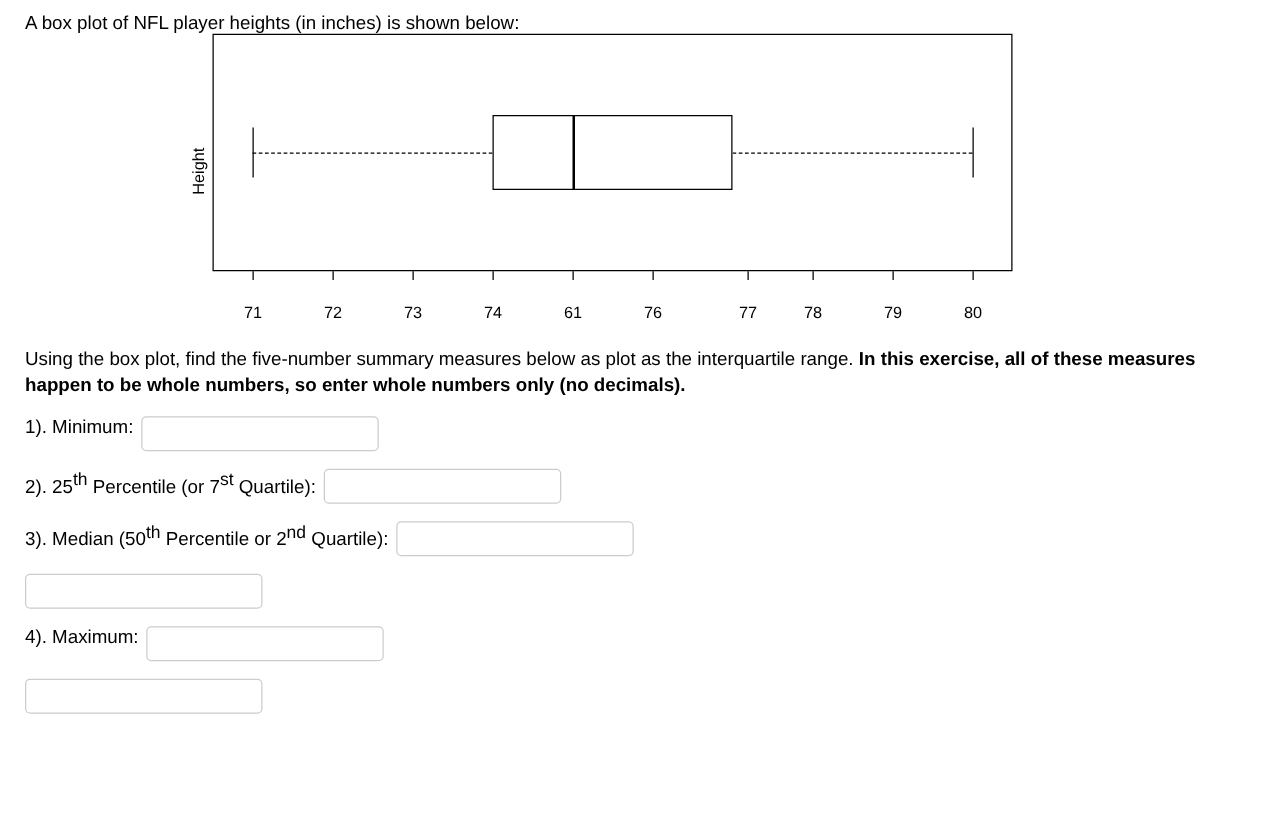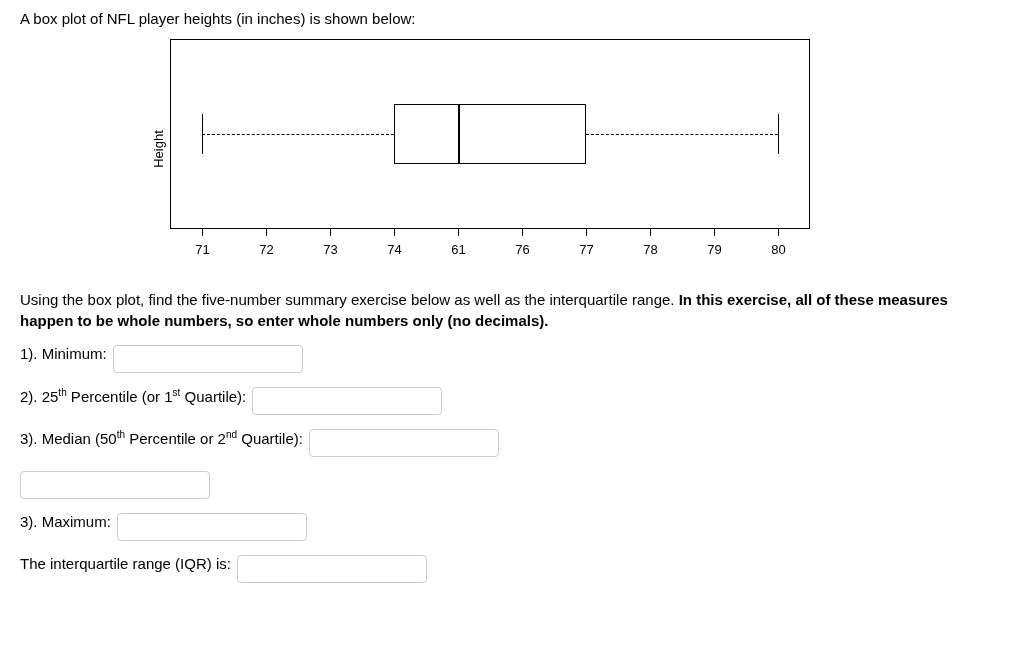--- a/index.html
+++ b/index.html
@@ -8,21 +8,20 @@
       padding: 0;
     }
     body {
       font-family: Arial, Helvetica, sans-serif;
       font-size: 15px;
       color: #000;
       padding: 10px 20px;
       background: #fff;
     }
     .intro {
-      margin-bottom: 12px;
     }
     .chart-wrapper {
       margin-left: 150px;
       margin-bottom: 30px;
     }
     .chart-area {
       position: relative;
       width: 640px;
       height: 220px;
     }
@@ -86,21 +85,21 @@
       top: 0;
     }
     .tick-mark {
       width: 1px;
       height: 7px;
       background: #000;
       margin: 0 auto;
     }
     .tick-label {
       font-size: 13px;
-      margin-top: 6px;
+      margin-top: 18px;
       position: absolute;
       left: 50%;
       transform: translateX(-50%);
       white-space: nowrap;
     }
     .instructions {
       margin-bottom: 14px;
       line-height: 1.4;
     }
     .question-row {
@@ -110,21 +109,21 @@
     }
     .question-row input {
       width: 190px;
       height: 28px;
       border: 1px solid #ccc;
       border-radius: 4px;
       padding: 3px 8px;
       font-size: 14px;
     }
     sup {
-      font-size: 10px;
+      font-size: 14px;
       vertical-align: super;
     }
   </style>
 </head>
 <body>
 
 <p class="intro">A box plot of NFL player heights (in inches) is shown below:</p>
 
 <div class="chart-wrapper">
   <div class="chart-area">
@@ -156,68 +155,67 @@
           <div class="tick-label">74</div>
         </div>
         <div class="tick" style="left: 288px;">
           <div class="tick-mark"></div>
           <div class="tick-label">61</div>
         </div>
         <div class="tick" style="left: 352px;">
           <div class="tick-mark"></div>
           <div class="tick-label">76</div>
         </div>
-        <div class="tick" style="left: 416px;">
+        <div class="tick" style="left: 428px;">
           <div class="tick-mark"></div>
           <div class="tick-label">77</div>
         </div>
         <div class="tick" style="left: 480px;">
           <div class="tick-mark"></div>
           <div class="tick-label">78</div>
         </div>
         <div class="tick" style="left: 544px;">
           <div class="tick-mark"></div>
           <div class="tick-label">79</div>
         </div>
         <div class="tick" style="left: 608px;">
           <div class="tick-mark"></div>
           <div class="tick-label">80</div>
         </div>
       </div>
   </div>
 </div>
 
 <p class="instructions">
-  <span>Using the box plot, find the five-number summary exercise below as well as the interquartile range. </span><b>In this exercise, all of these measures happen to be whole numbers, so enter whole numbers only (no decimals).</b>
+  <span>Using the box plot, find the five-number summary measures below as plot as the interquartile range. </span><b>In this exercise, all of these measures happen to be whole numbers, so enter whole numbers only (no decimals).</b>
 </p>
 
 <div class="question-row">
   <span>1). Minimum:</span>
   <input type="text" style="">
 </div>
 
 <div class="question-row">
   <span>
-    <span>2). 25</span><sup>th</sup><span> Percentile (or 1</span><sup>st</sup><span> Quartile):</span>
+    <span>2). 25</span><sup>th</sup><span> Percentile (or 7</span><sup>st</sup><span> Quartile):</span>
   </span>
   <input type="text" style="">
 </div>
 
 <div class="question-row">
   <span>
     <span>3). Median (50</span><sup>th</sup><span> Percentile or 2</span><sup>nd</sup><span> Quartile):</span>
   </span>
   <input type="text" style="">
 </div>
 
 <div class="question-row">
   <input type="text" style="">
 </div>
 
 <div class="question-row">
-  <span>3). Maximum:</span>
-  <input type="text" style="">
-</div>
-
-<div class="question-row">
-  <span>The interquartile range (IQR) is:</span>
+  <span>4). Maximum:</span>
+  <input type="text" style="">
+</div>
+
+<div class="question-row">
   <input type="text" style="">
 </div>
 
 </body></html>

